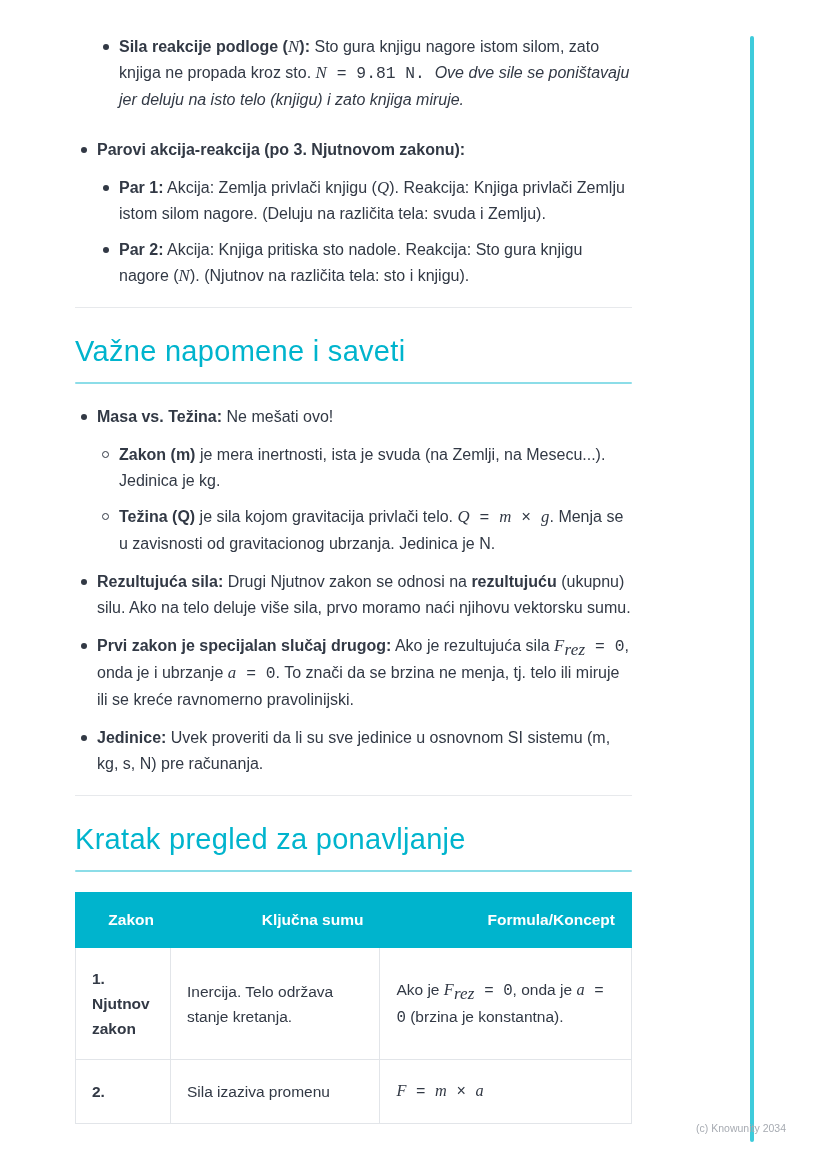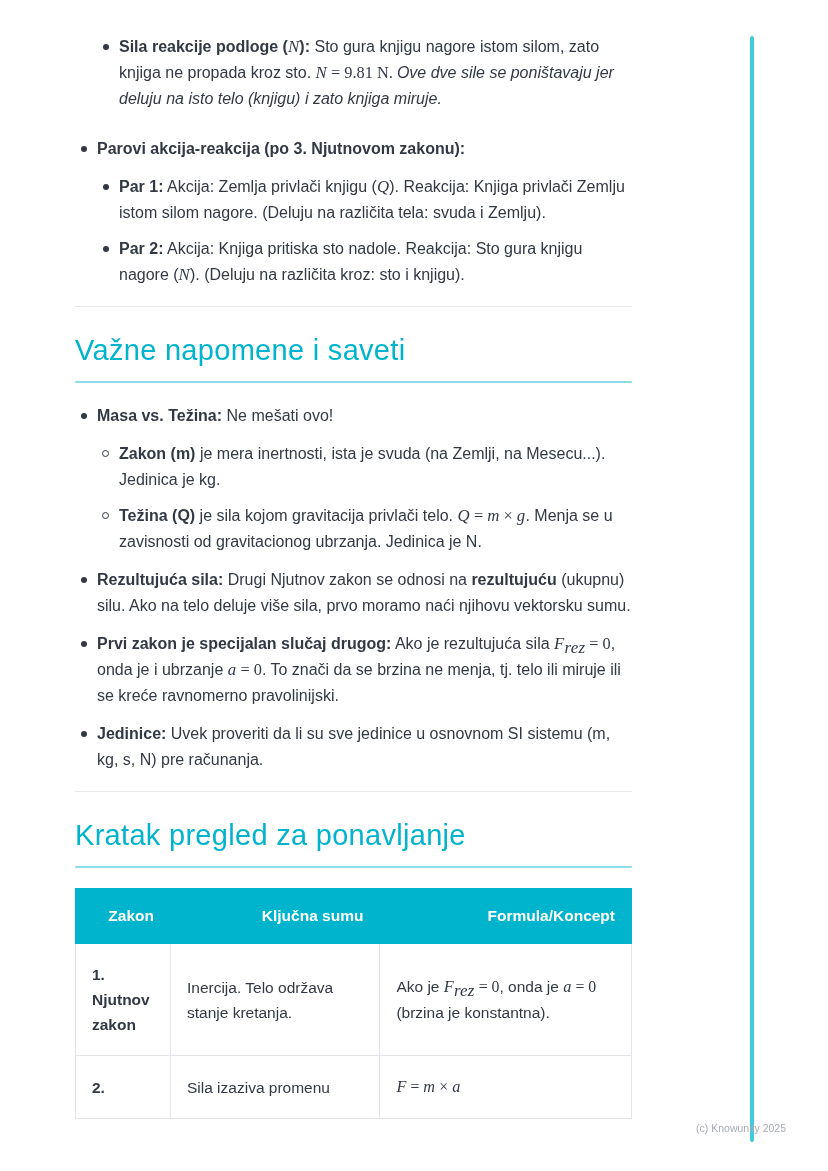--- a/index.html
+++ b/index.html
@@ -43,21 +43,21 @@
     margin:24px 0 0;font-size:29px;line-height:38px;font-weight:400;
     color:var(--accent);letter-spacing:0.3px;
   }
   .section-rule{height:2px;margin-top:12px;background:var(--accent);opacity:0.45;border-radius:1px;}
   hr.divider{border:none;border-top:1px solid var(--divider);margin:18px 0 0;}
   
   .seg-n{}
   .seg-b{font-weight:700;}
   .seg-i{font-style:italic;}
   .seg-m{font-family:"Liberation Serif", serif;font-style:italic;font-size:1.05em;letter-spacing:0.2px;}
-  .seg-mr{font-family:Liberation Serif, serif;font-size:1.02em;}
+  .seg-mr{font-family:Liberation Mono, monospace;font-size:1.02em;}
   sub.seg-sub{font-family:"Liberation Serif", serif;font-style:italic;font-size:17px;line-height:0;}
   
   table.summary-table{border-collapse:collapse;width:100%;margin-top:20px;font-size:15.5px;}
   .summary-table th{
     background:var(--accent);color:#ffffff;text-align:right;font-weight:700;
     padding:14px 16px;border:1px solid var(--accent);
   }
   .summary-table td{
     border:1px solid var(--table-border);padding:18px 16px;
     vertical-align:middle;line-height:25px;background:#fff;
@@ -85,21 +85,21 @@
     </ul>
 
     <ul class="list">
       <li class="li-disc">
         <span class="rich"><span class="seg-b">Parovi akcija-reakcija (po 3. Njutnovom zakonu):</span></span>
         <ul class="list sub">
           <li class="li-disc">
             <span class="rich"><span class="seg-b">Par 1:</span><span class="seg-n"> Akcija: Zemlja privlači knjigu (</span><span class="seg-m">Q</span><span class="seg-n">). Reakcija: Knjiga privlači Zemlju istom silom nagore. (Deluju na različita tela: svuda i Zemlju).</span></span>
           </li>
           <li class="li-disc">
-            <span class="rich"><span class="seg-b">Par 2:</span><span class="seg-n"> Akcija: Knjiga pritiska sto nadole. Reakcija: Sto gura knjigu nagore (</span><span class="seg-m">N</span><span class="seg-n">). (Deluju na različita kroz: sto i knjigu).</span></span>
+            <span class="rich"><span class="seg-b">Par 2:</span><span class="seg-n"> Akcija: Knjiga pritiska sto nadole. Reakcija: Sto gura knjigu nagore (</span><span class="seg-m">N</span><span class="seg-n">). (Njutnov na različita tela: sto i knjigu).</span></span>
           </li>
         </ul>
       </li>
     </ul>
 
     <hr class="divider">
 
     <h2 class="section-title">Važne napomene i saveti</h2>
     <div class="section-rule"></div>
 
@@ -166,14 +166,14 @@
           <td>
             <span class="rich"><span class="seg-m">F</span><span class="seg-mr"> = </span><span class="seg-m">m</span><span class="seg-mr"> × </span><span class="seg-m">a</span></span>
           </td>
         </tr>
       </tbody>
     </table>
 
   </main>
 
   <div class="edge-bar"></div>
-  <div class="watermark">(c) Knowunity 2025</div>
+  <div class="watermark">(c) Knowunity 2034</div>
 </div>
 
 </body></html>

